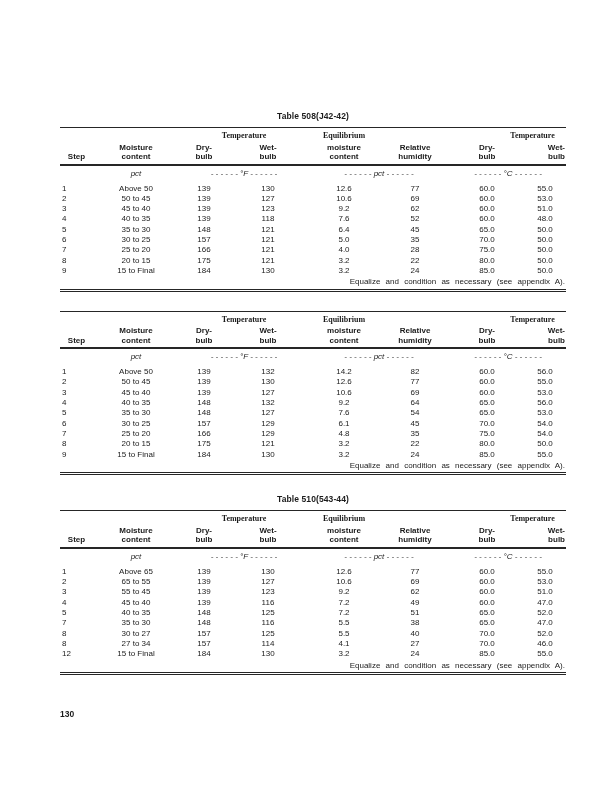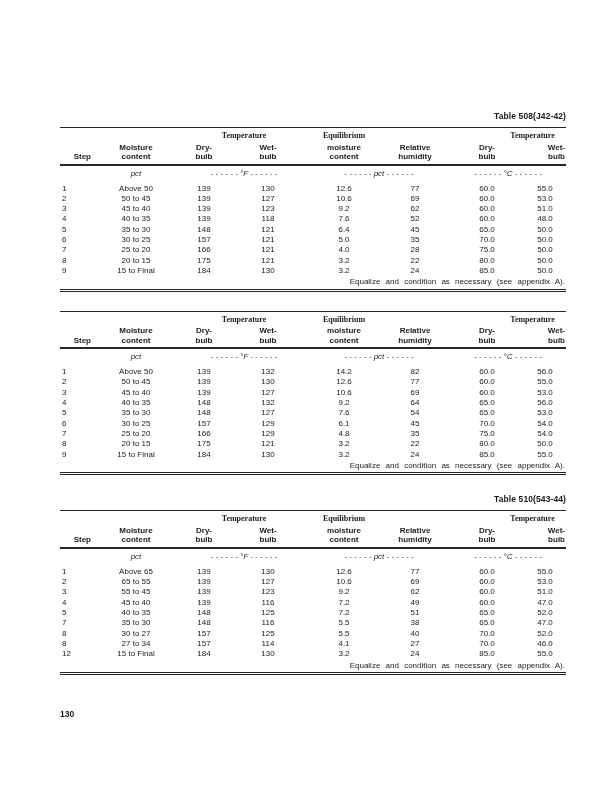--- a/index.html
+++ b/index.html
@@ -1,34 +1,34 @@
 <!DOCTYPE html>
 <html><head>
 <meta charset="utf-8">
 <style>
   html,body{margin:0;padding:0;background:#e8e8e8;}
   .page{position:relative;width:612px;height:792px;background:#ffffff;overflow:hidden;
         font-family:"Liberation Sans", sans-serif;color:#1b1b1b;}
   .content{position:absolute;left:60px;top:111px;width:506px;}
   .table-block{margin-bottom:19px;}
-  .t-title{display:flex;justify-content:flex-end;font-size:8.5px;font-weight:bold;
+  .t-title{display:flex;justify-content:center;font-size:8.5px;font-weight:bold;
            line-height:10px;margin-bottom:6px;letter-spacing:0.1px;}
   table{width:506px;border-collapse:collapse;table-layout:fixed;border-top:1.5px solid #262626;}
   td{font-size:8px;color:#1b1b1b;text-align:center;overflow:visible;}
   colgroup col.w0{width:32px}colgroup col.w1{width:88px}colgroup col.w2{width:48px}
   colgroup col.w3{width:80px}colgroup col.w4{width:72px}colgroup col.w5{width:70px}
   colgroup col.w6{width:74px}colgroup col.w7{width:42px}
   .h1 td{font-weight:bold;line-height:9.5px;padding-top:3px;vertical-align:bottom;font-family:Liberation Serif, serif;}
   .h2 td{font-weight:bold;line-height:9.5px;white-space:pre-line;vertical-align:bottom;
          border-bottom:2px solid #262626;padding-bottom:2px;}
   .units td{font-style:italic;padding:3px 0 6px 0;line-height:9px;}
   tbody td{line-height:10.3px;padding:0;white-space:nowrap;}
   .c0{text-align:left;padding-left:2px;}
   .c7{text-align:center;}
-  .col-left{text-align:right;padding-left:2px;}
+  .col-left{text-align:center;padding-left:2px;}
   .col-right{text-align:right;}
   .tempc{padding-left:50px;}
   .u-c{padding-left:26px;}
   .u-f{padding-right:10px;}
   .footnote td{text-align:right;line-height:10.5px;border-bottom:3px double #262626;
                word-spacing:3px;padding-bottom:1px;}
   .page-number{font-weight:bold;font-size:8.5px;margin-top:34px;}
 </style>
 </head>
 <body>

